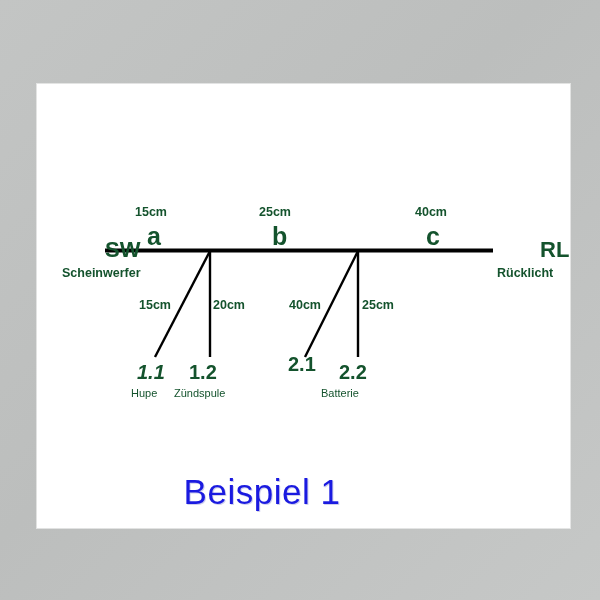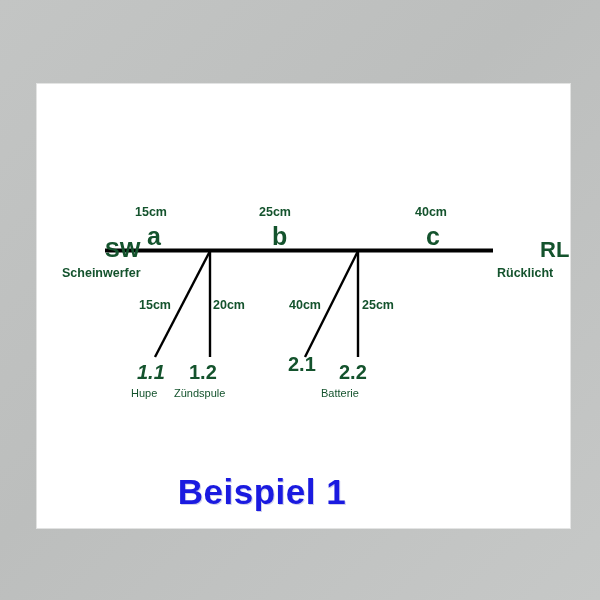--- a/index.html
+++ b/index.html
@@ -69,21 +69,21 @@
     font-weight: normal;
     line-height: 1.15;
   }
   #slide-title {
     position: absolute;
     left: 0;
     top: 388px;
     width: 450px;
     text-align: center;
     font-size: 35px;
-    font-weight: bold;
+    font-weight: normal;
     color: #1a1ae0;
     letter-spacing: 0.5px;
     text-shadow: 1px 1px 0 rgba(120,120,200,0.35);
   }
   svg.lines { position:absolute; left:0; top:0; overflow: visible; }
 </style>
 </head>
 <body>
 
 <div id="slide-frame">

